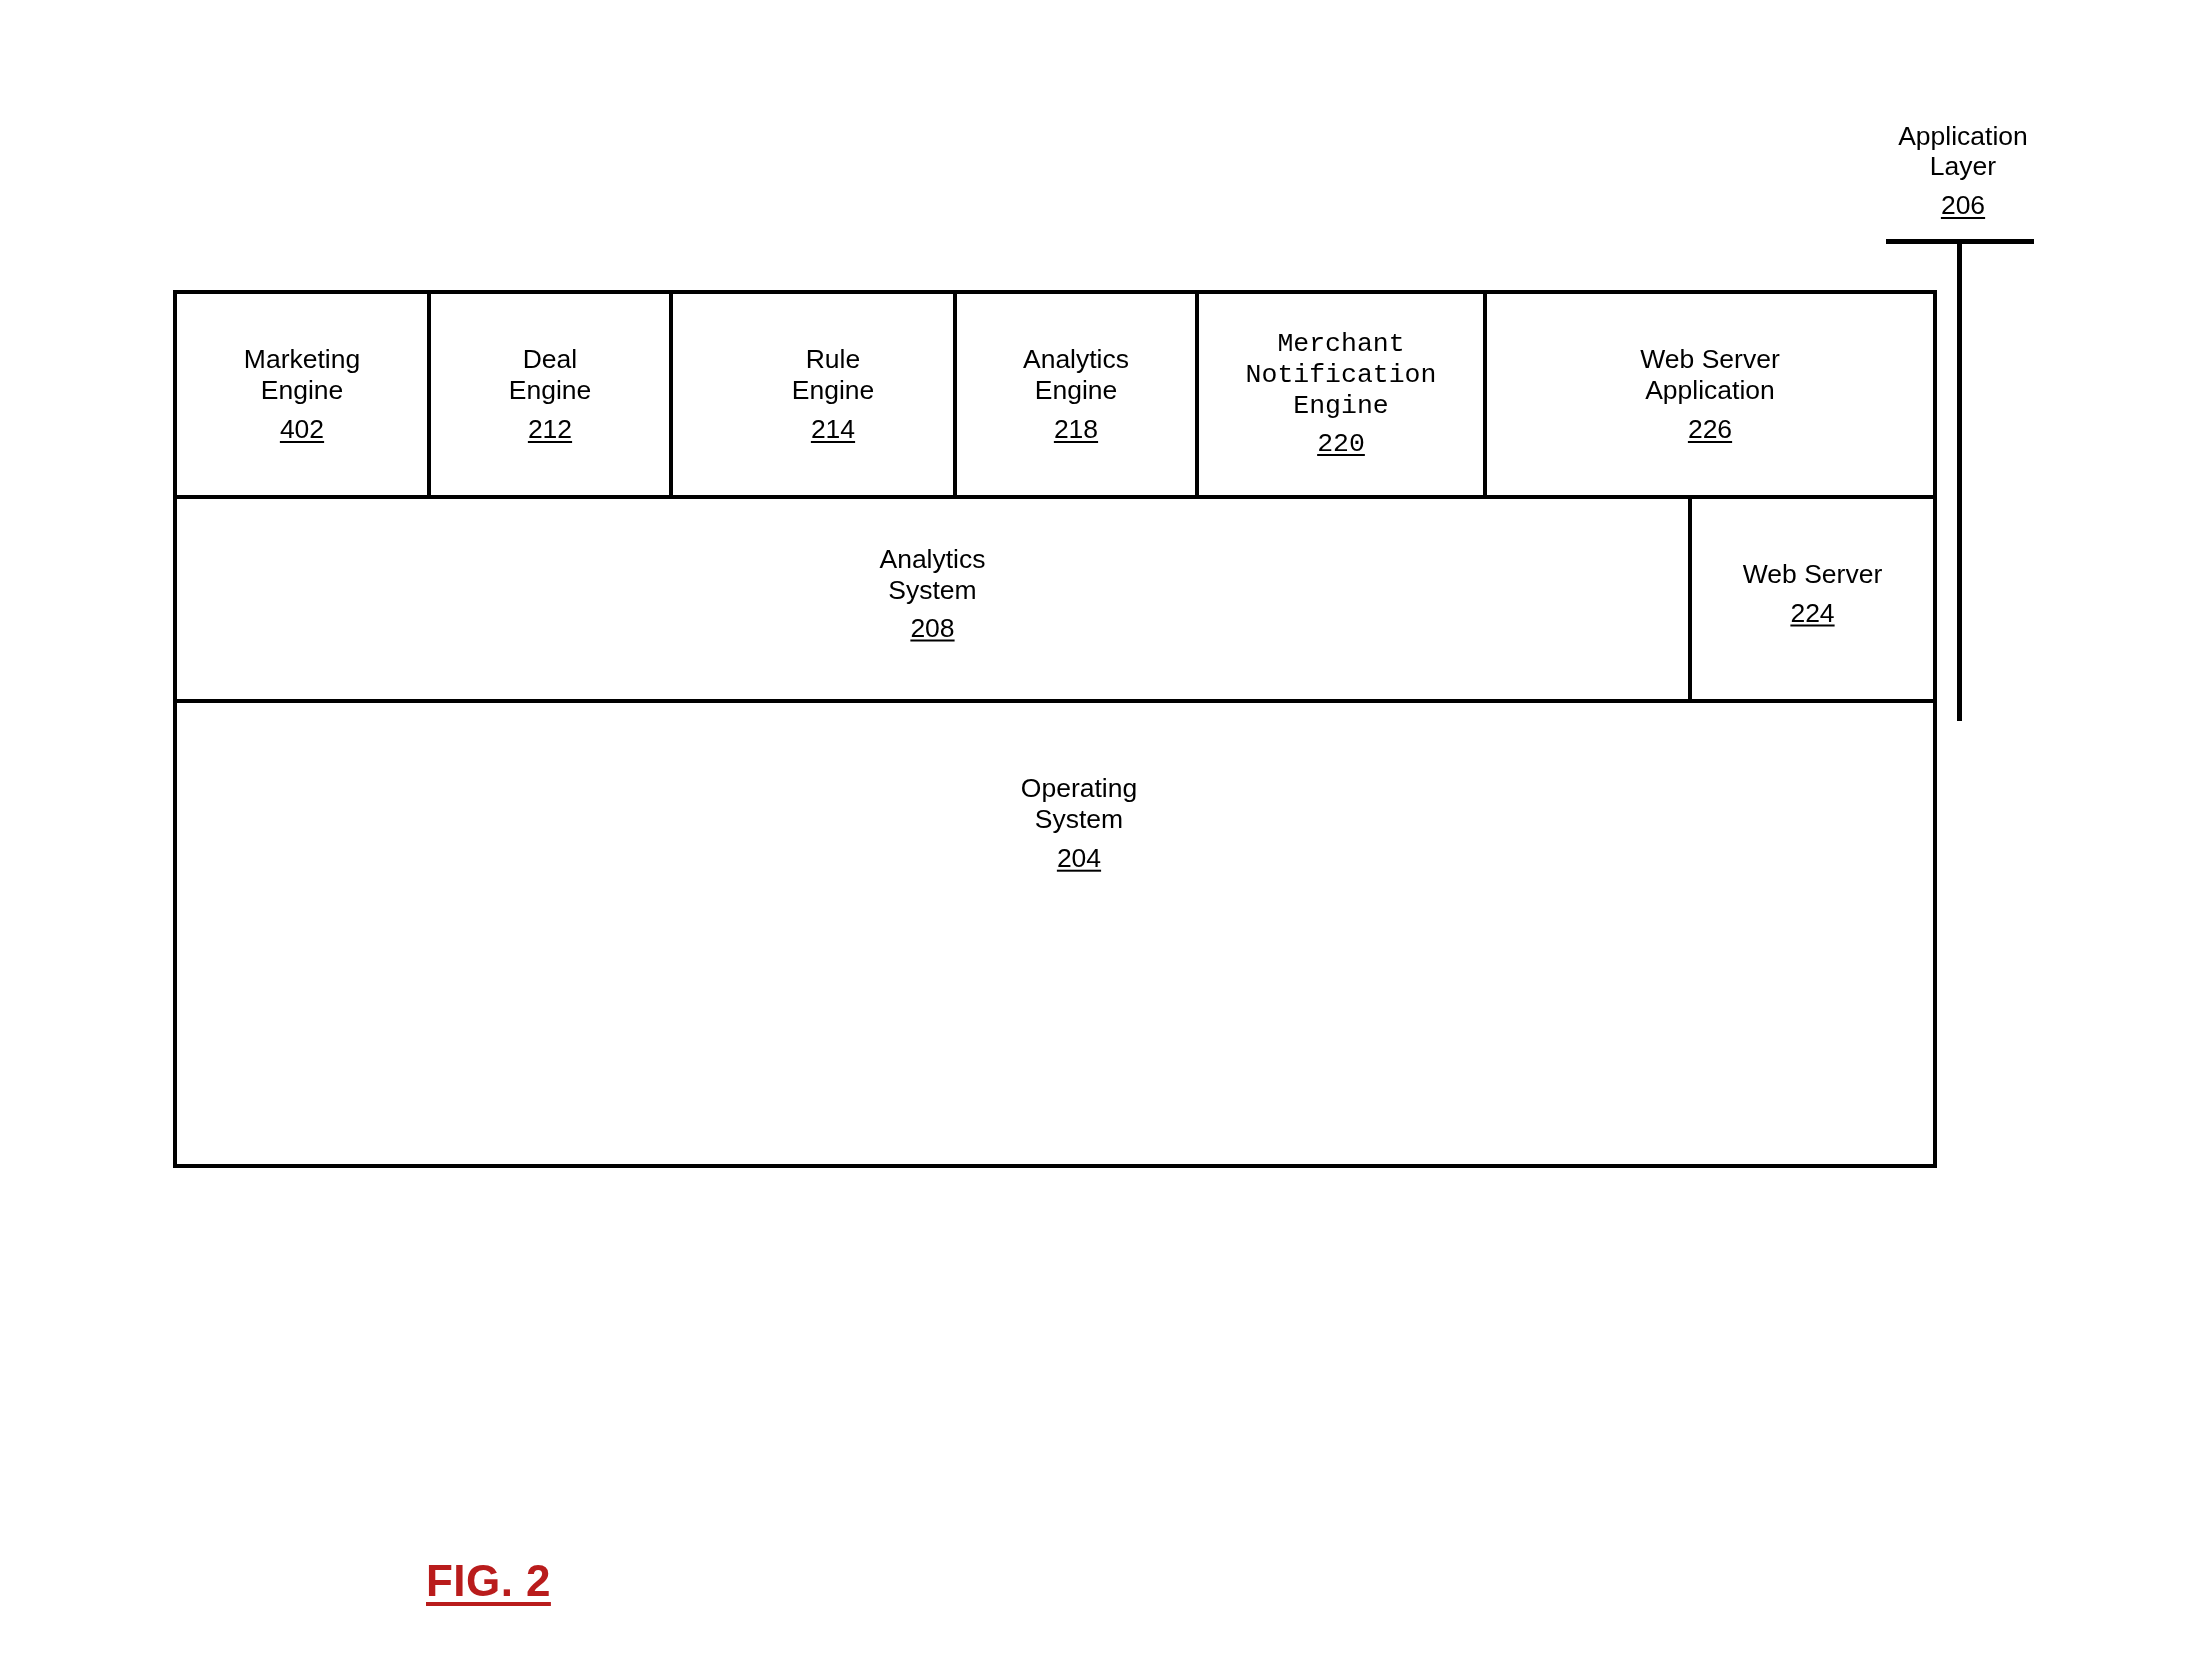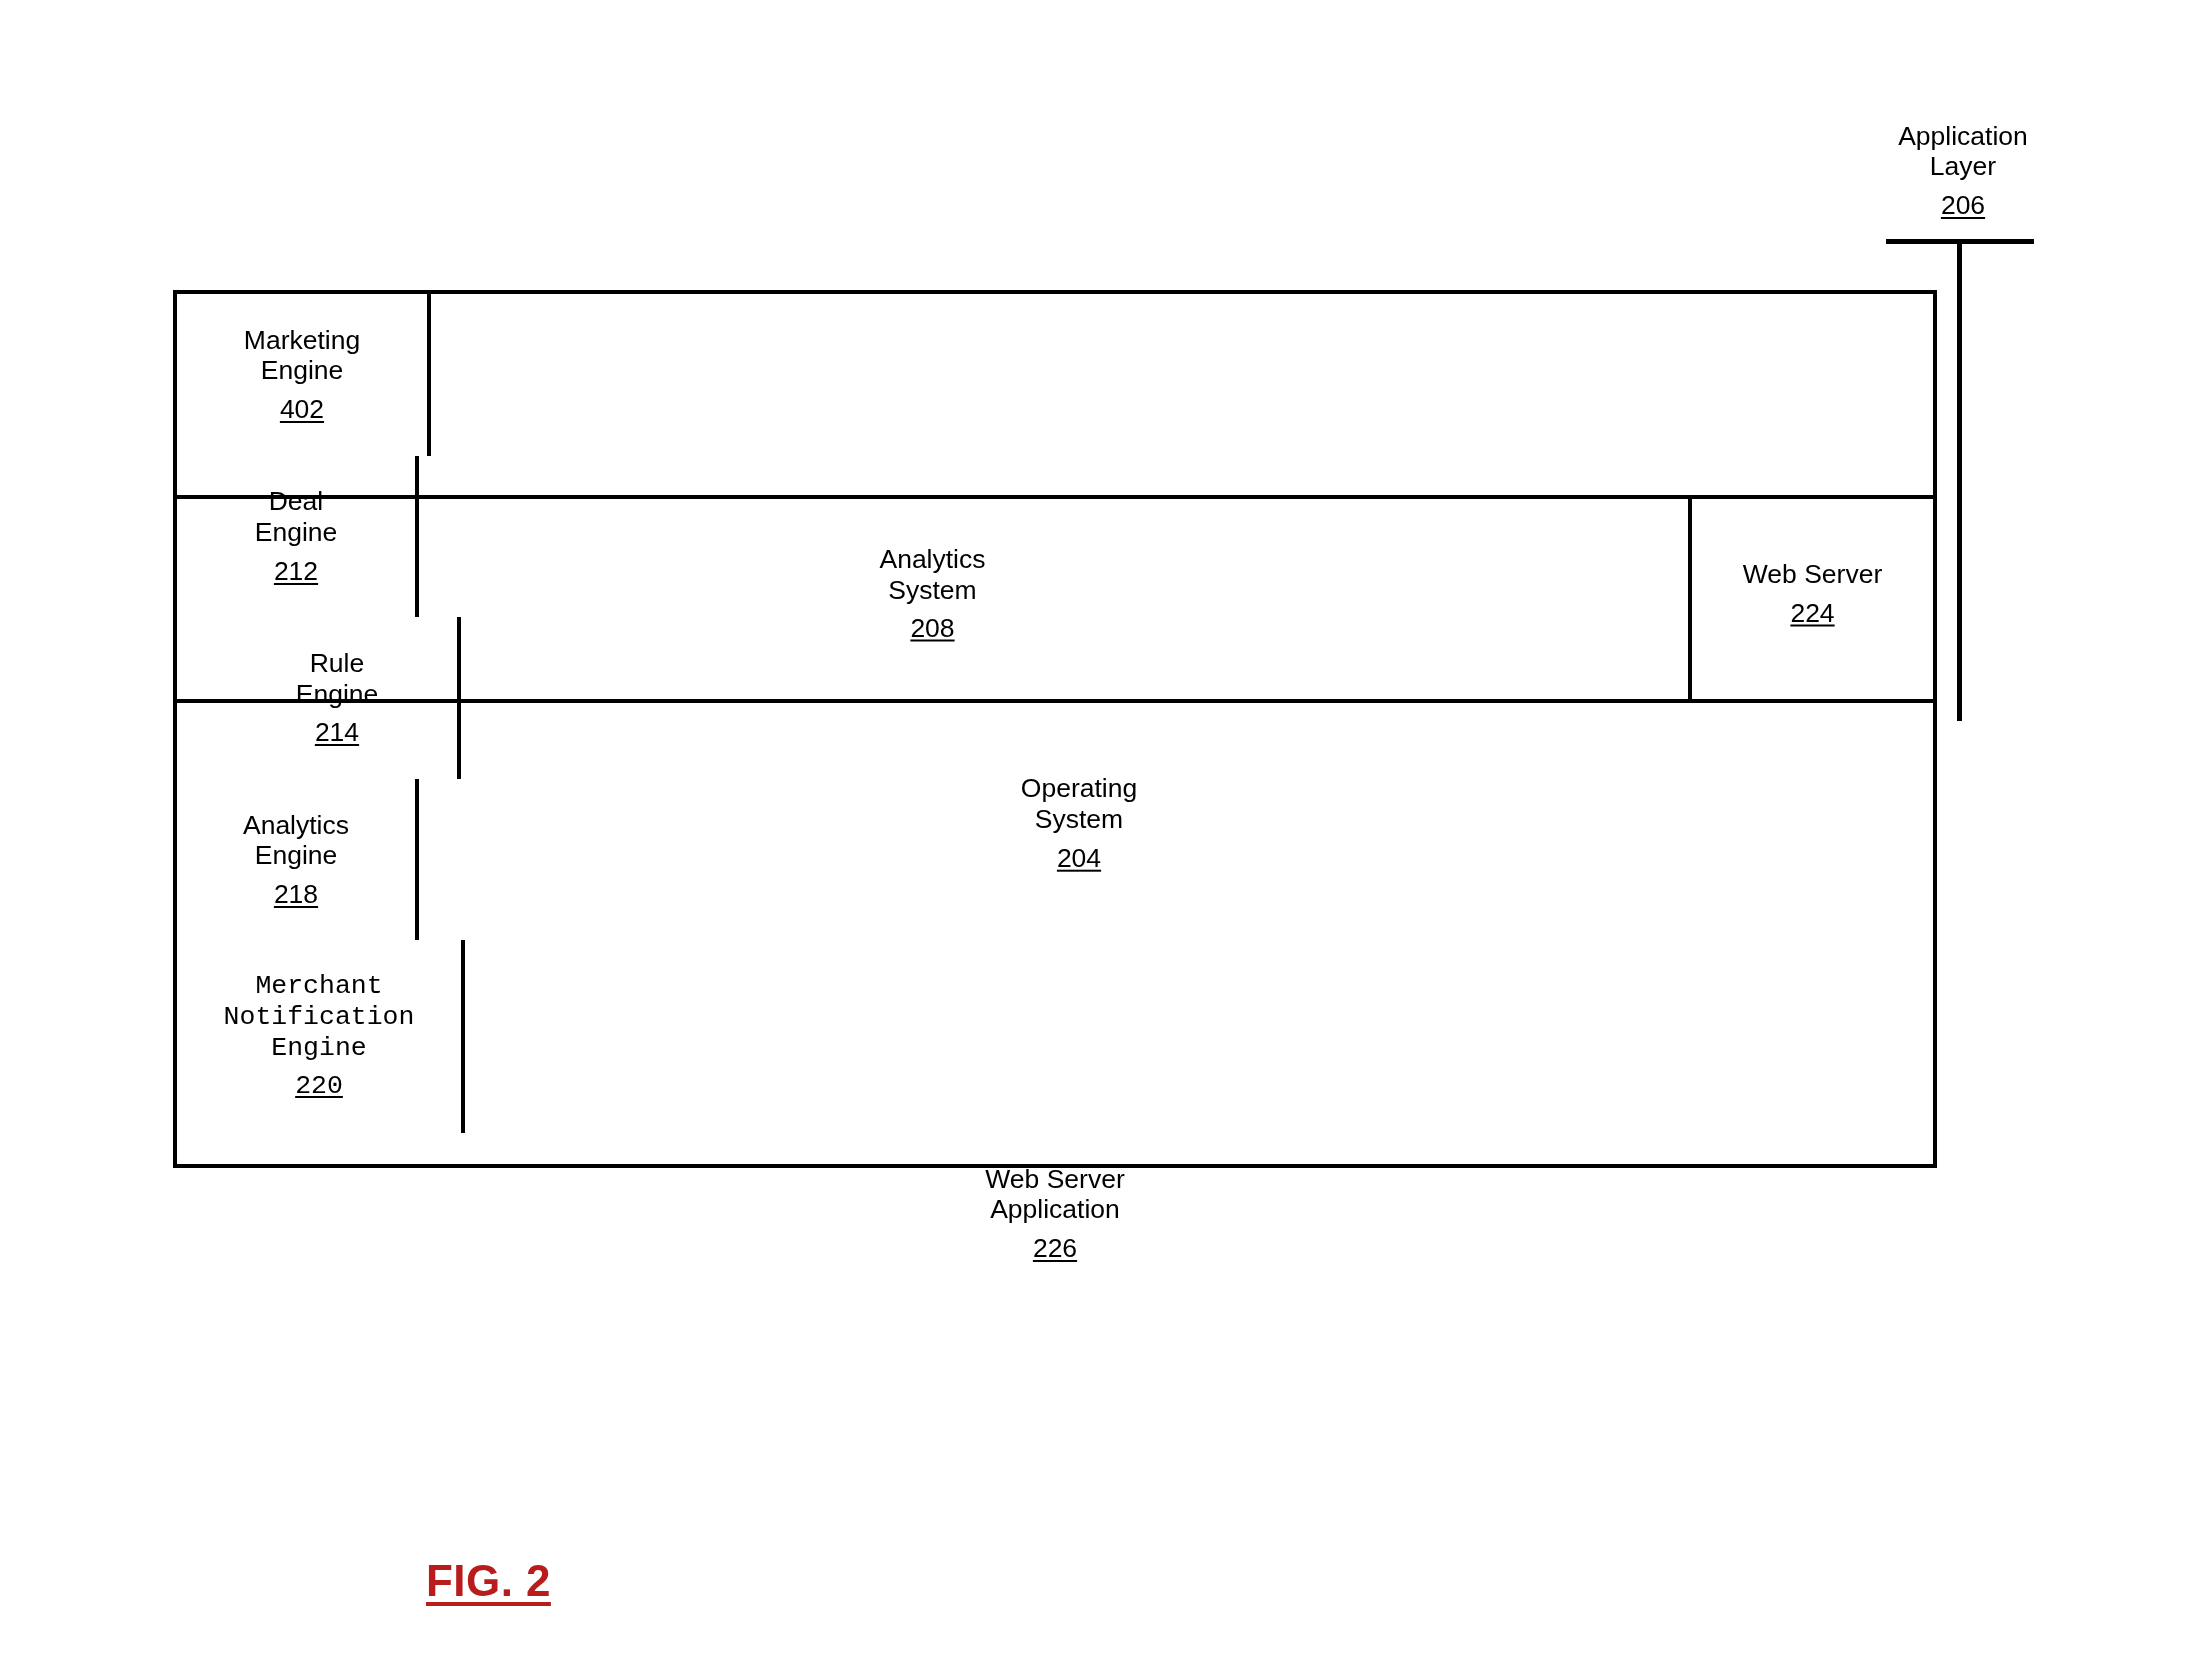--- a/index.html
+++ b/index.html
@@ -54,21 +54,21 @@
     right: 0;
     box-sizing: border-box;
   }
   
   #row-engines      { top: 0px;   height: 201px; }
   #row-analytics    { top: 201px; height: 204px; border-top: 4.6px solid #000; }
   #row-os           { top: 405px; height: 259px; border-top: 4.6px solid #000; padding-left: 48px; }
   #row-hardware     { top: 626px; height: 248px; border-top: 4.6px solid #000; }
 
   
-  #row-engines { display: flex; flex-direction: column; }
+  #row-engines { display: flex; }
   .cell {
     position: relative;
     box-sizing: border-box;
     border-right: 4.6px solid #000;
     display: flex;
     align-items: center;
     justify-content: center;
   }
   .cell:last-child { border-right: none; }
   .cell-text {

